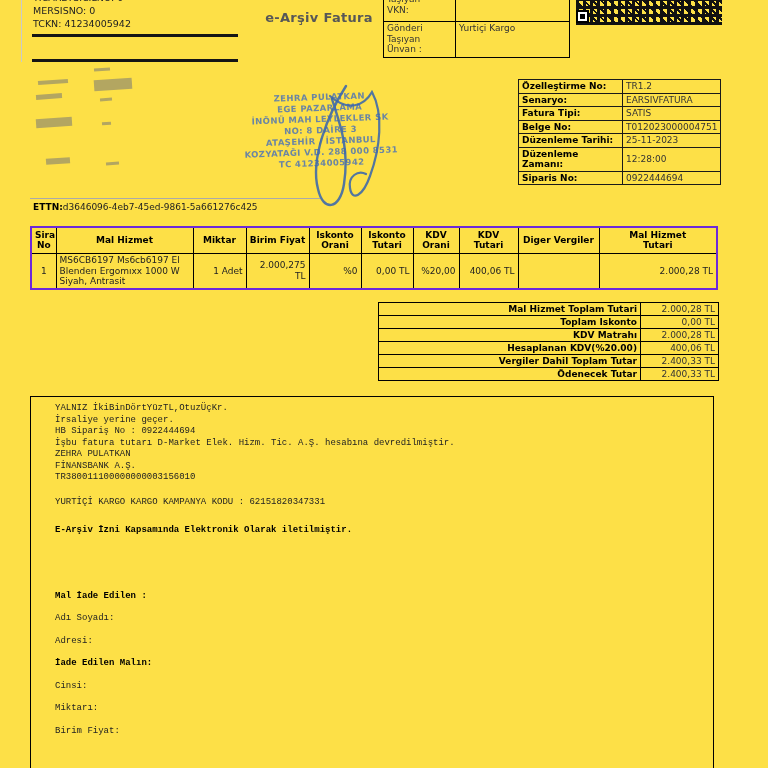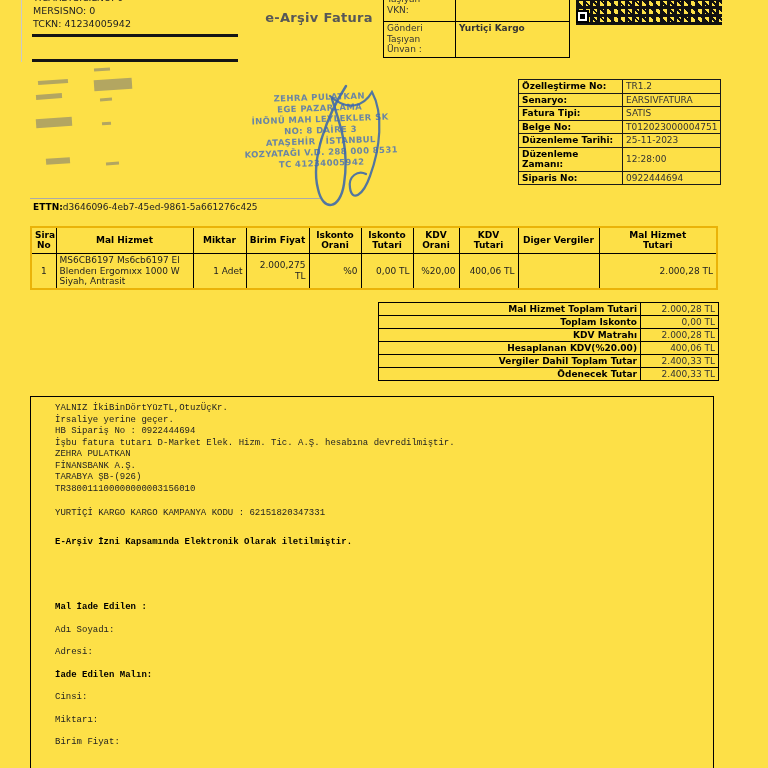--- a/index.html
+++ b/index.html
@@ -15,21 +15,21 @@
   .rule { position:absolute; left:32px; width:206px; height:3px; background:#151515; }
   .rule1 { top:34px; } .rule2 { top:59px; }
 
   .doc-title { position:absolute; left:234px; top:10px; width:170px; text-align:center;
     font-size:13px; font-weight:bold; color:#575757; letter-spacing:.3px; }
 
   
   .ship { position:absolute; left:383px; top:-8px; border-collapse:collapse; table-layout:fixed; }
   .ship td { border:1px solid #000; font-size:9px; vertical-align:top; padding:1px 3px; line-height:10.5px; }
   .ship .lab { width:72px; white-space:pre-line; }
-  .ship .val { width:114px;font-weight:bold; }
+  .ship .val { width:114px; }
   .ship tr:nth-child(1) td { height:29px; }
   .ship tr:nth-child(2) td { height:36px; }
 
   
   .qr { position:absolute; left:576px; top:-33px; width:146px; height:58px;
     background:
       repeating-linear-gradient(90deg, #111 0 3px, transparent 3px 7px),
       repeating-linear-gradient(0deg, #111 0 3px, transparent 3px 8px),
       repeating-linear-gradient(45deg, transparent 0 4px, #111 4px 6px);
   }
@@ -63,21 +63,21 @@
 
   
   .info { position:absolute; left:518px; top:79px; border-collapse:collapse; table-layout:fixed; }
   .info th, .info td { border:1.5px solid #1a1a1a; font-size:9px; padding:1px 3px; line-height:10.5px; }
   .info th { width:104px; text-align:left; white-space:pre-line; color:#000; }
   .info td { width:90px; font-weight:normal; }
   .info tr th, .info tr td { height:13px;margin-top:48px; }
 
   
   .items { position:absolute; left:30px; top:226px; width:686px; border-collapse:collapse;
-    table-layout:fixed; border:2px solid #eab308;padding-left:27px; }
+    table-layout:fixed; border:2px solid #6d28d9;padding-left:27px; }
   .items th, .items td { border:1.5px solid #000; font-size:9px; padding:1px 3px; color:#222; }
   .items th { text-align:center; vertical-align:middle; white-space:pre-line; line-height:10.5px; height:26px; color:#000; }
   .items td { height:36px; vertical-align:middle; line-height:10.5px; }
   .c-center { text-align:center; } .c-right { text-align:right; } .c-left { text-align:left; }
 
   
   .totals { position:absolute; left:378px; top:302px; width:340px; border-collapse:collapse; table-layout:fixed; }
   .totals td { border:1.5px solid #000; font-size:9px; padding:0 3px; height:12.5px; line-height:12px; }
   .totals .tl { width:262px; font-weight:bold; text-align:right; color:#000; }
   .totals .tv { width:78px; text-align:right; }
@@ -272,21 +272,20 @@
   </tbody>
     </table>
 
   <div class="notes">
     <p>YALNIZ İkiBinDörtYüzTL,OtuzÜçKr.</p>
     <p>İrsaliye yerine geçer.</p>
     <p>HB Sipariş No : 0922444694</p>
     <p>İşbu fatura tutarı D-Market Elek. Hizm. Tic. A.Ş. hesabına devredilmiştir.</p>
     <p>ZEHRA PULATKAN</p>
     <p>FİNANSBANK A.Ş.</p>
-    <p>TARABYA ŞB-(926)</p>
     <p>TR380011100000000003156010</p>
     <p class="campaign">YURTİÇİ KARGO KARGO KAMPANYA KODU : 62151820347331</p>
     <p class="notice">E-Arşiv İzni Kapsamında Elektronik Olarak iletilmiştir.</p>
     <p class="rtitle rtitle1">Mal İade Edilen :</p>
     <p class="rfield rstep">Adı Soyadı:</p>
     <p class="rfield rstep">Adresi:</p>
     <p class="rtitle rstep">İade Edilen Malın:</p>
     <p class="rfield rstep">Cinsi:</p>
     <p class="rfield rstep">Miktarı:</p>
     <p class="rfield rstep">Birim Fiyat:</p>

